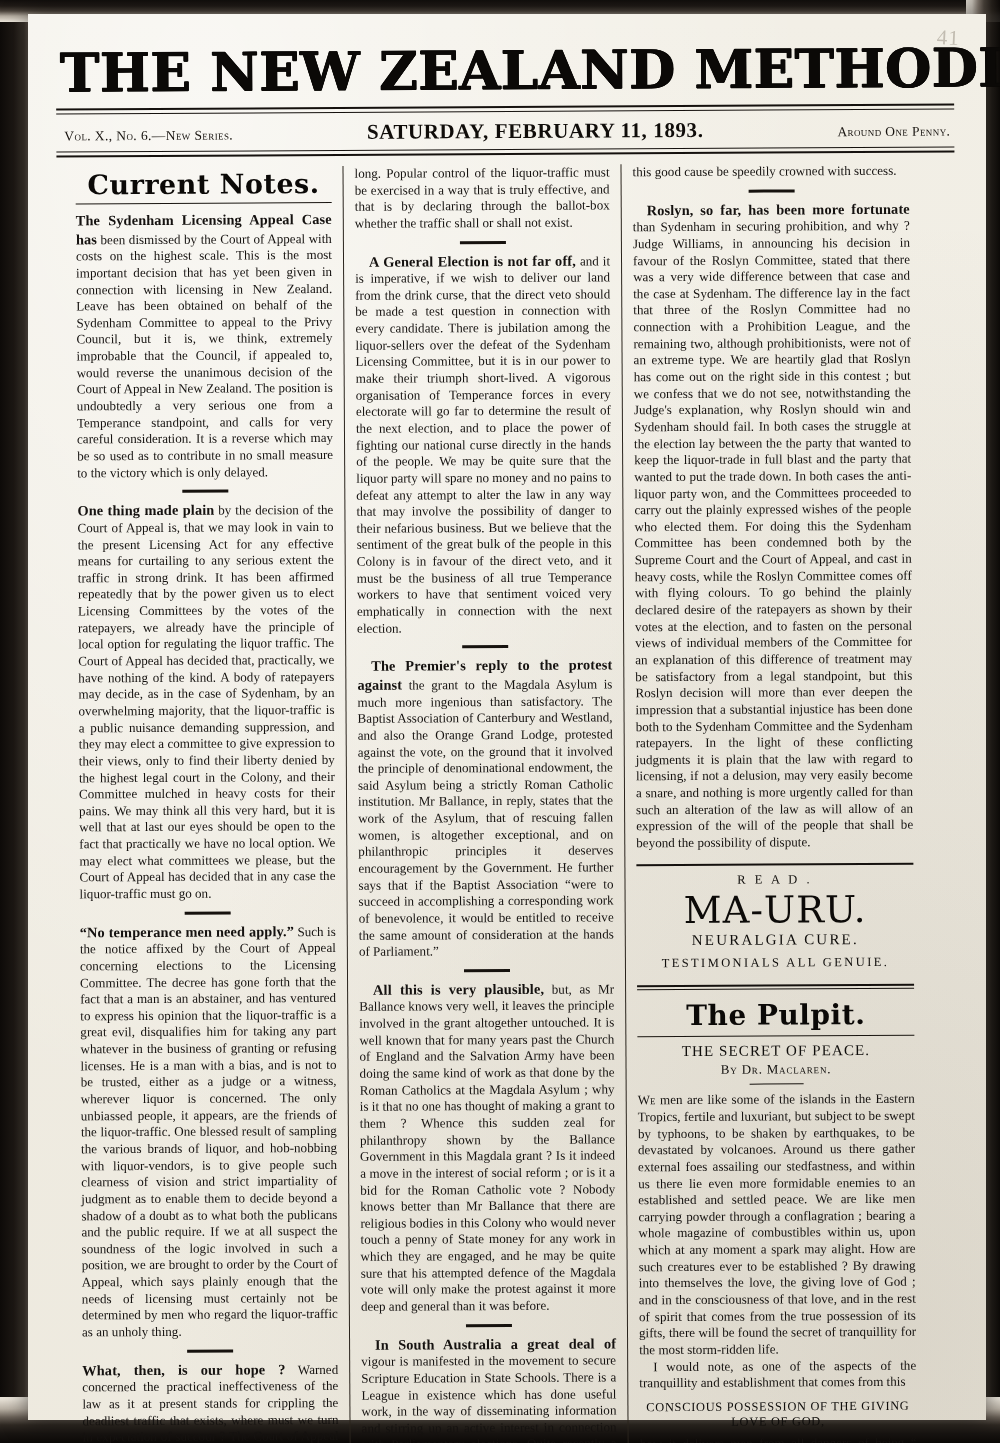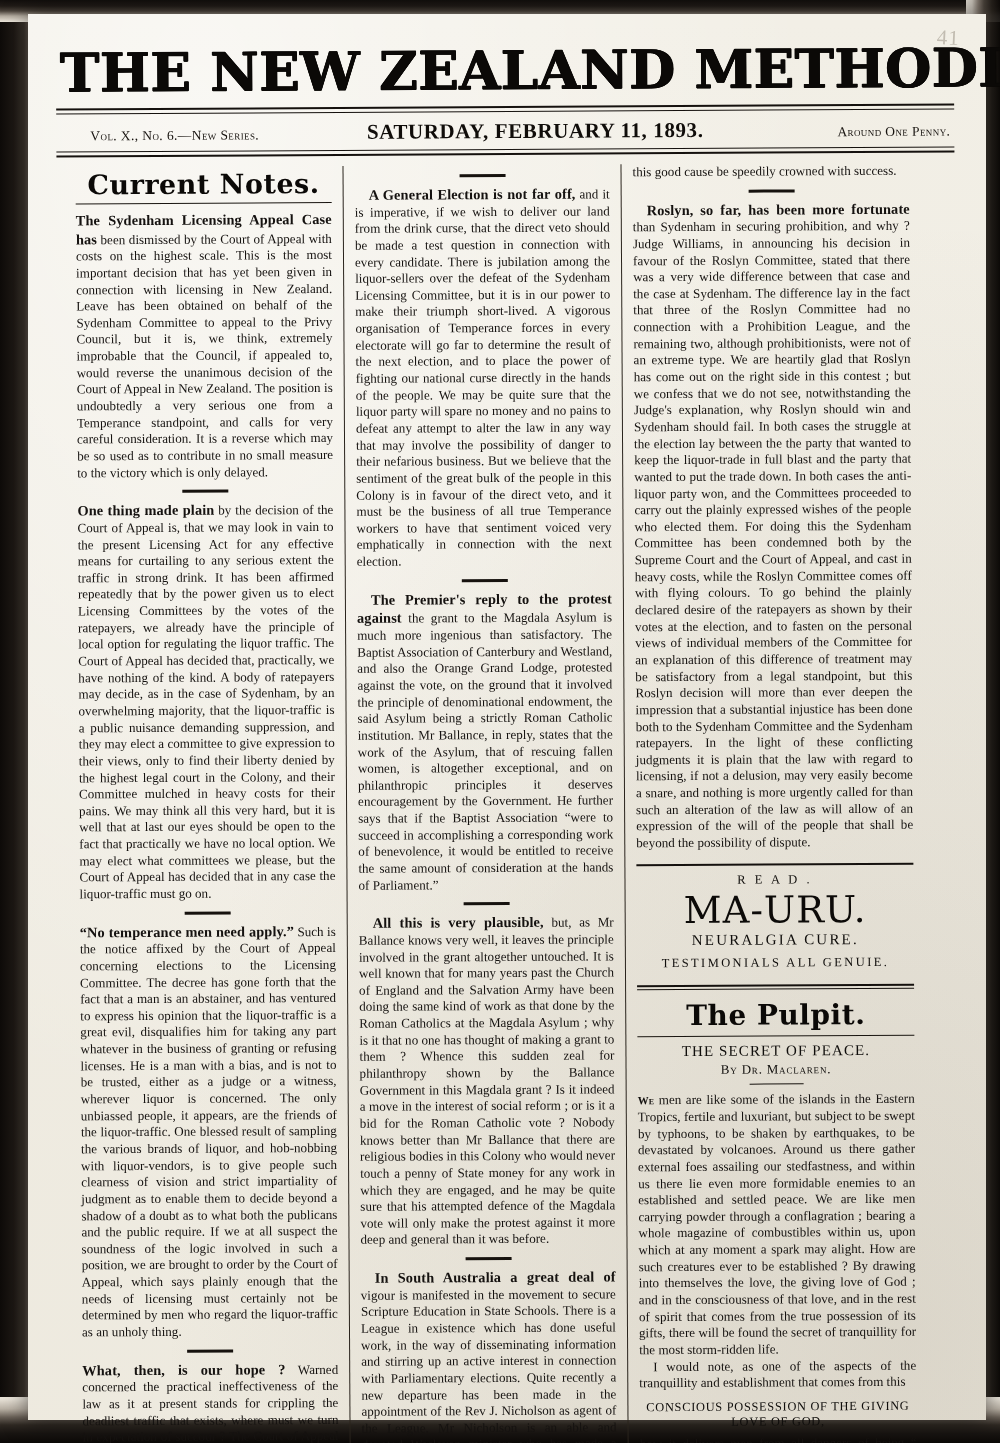--- a/index.html
+++ b/index.html
@@ -91,21 +91,20 @@
   .dateline{
     display:flex;align-items:baseline;justify-content:space-between;
     padding:7px 34px 0 38px;
     font-family:"Liberation Serif",serif;
   }
   .small-caps{
     font-variant:small-caps;
     font-size:13.5px;
     letter-spacing:.4px;
     color:#17130f;
-    margin-left:26px;
   }
   .dateline-centre{
     font-size:21px;font-weight:bold;letter-spacing:.6px;color:#100d0a;
   }
   .rule-double2{
     margin:5px 30px 0 30px;
     border-top:1.4px solid #15110e;
     border-bottom:2.4px solid #15110e;
     height:3px;
   }
@@ -230,22 +229,21 @@
   .sermon-sub{
     text-align:center;
     font-variant:small-caps;
     font-size:12.4px;
     letter-spacing:.7px;
     line-height:1.25;
     margin:8px 0 5px 0;
   }
   .dropcapline .lead-sc{
     font-variant:small-caps;
-    font-size:11px;
-    font-weight:bold;
+    font-size:13px;
   }
 
   
   .gothic{
     font-family:"DejaVu Serif",serif;
     font-weight:bold;
     font-style:normal;
     letter-spacing:.5px;
   }
 </style>
@@ -289,20 +287,21 @@
           <p class="para"><span class="lead">One thing made plain</span><span> by the decision of the Court of Appeal is, that we may look in vain to the present Licensing Act for any effective means for curtailing to any serious extent the traffic in strong drink. It has been affirmed repeatedly that by the power given us to elect Licensing Committees by the votes of the ratepayers, we already have the principle of local option for regulating the liquor traffic. The Court of Appeal has decided that, practically, we have nothing of the kind. A body of ratepayers may decide, as in the case of Sydenham, by an overwhelming majority, that the liquor-traffic is a public nuisance demanding suppression, and they may elect a committee to give expression to their views, only to find their liberty denied by the highest legal court in the Colony, and their Committee mulched in heavy costs for their pains. We may think all this very hard, but it is well that at last our eyes should be open to the fact that practically we have no local option. We may elect what committees we please, but the Court of Appeal has decided that in any case the liquor-traffic must go on.</span></p>
           <div class="sep"></div>
 
           <p class="para"><span class="lead">“No temperance men need apply.”</span><span> Such is the notice affixed by the Court of Appeal concerning elections to the Licensing Committee. The decree has gone forth that the fact that a man is an abstainer, and has ventured to express his opinion that the liquor-traffic is a great evil, disqualifies him for taking any part whatever in the business of granting or refusing licenses. He is a man with a bias, and is not to be trusted, either as a judge or a witness, wherever liquor is concerned. The only unbiassed people, it appears, are the friends of the liquor-traffic. One blessed result of sampling the various brands of liquor, and hob-nobbing with liquor-vendors, is to give people such clearness of vision and strict impartiality of judgment as to enable them to decide beyond a shadow of a doubt as to what both the publicans and the public require. If we at all suspect the soundness of the logic involved in such a position, we are brought to order by the Court of Appeal, which says plainly enough that the needs of licensing must certainly not be determined by men who regard the liquor-traffic as an unholy thing.</span></p>
           <div class="sep"></div>
 
           <p class="para"><span class="lead">What, then, is our hope ?</span><span> Warned concerned the practical ineffectiveness of the law as it at present stands for crippling the deadliest traffic that exists, where must we turn in expectation of succour ? The Court of Appeal has done us the service of showing us that we must concentrate all our energies on securing such a change of the law as will arm us with the power of the direct veto. If people are not allowed to say what they want through a committee, they must be allowed to say it directly through the ballot-box. This pretence of concession to the popular vote given in the election of a committee must no longer be allowed to deceive anybody ; it is a rotten stick on which we have been leaning too</span></p>
         </div>
 
         <div class="col c2">
+          <p class="para"><span>long. Popular control of the liquor-traffic must be exercised in a way that is truly effective, and that is by declaring through the ballot-box whether the traffic shall or shall not exist.</span></p>
           <div class="sep"></div>
 
           <p class="para indent"><span class="lead">A General Election is not far off,</span><span> and it is imperative, if we wish to deliver our land from the drink curse, that the direct veto should be made a test question in connection with every candidate. There is jubilation among the liquor-sellers over the defeat of the Sydenham Licensing Committee, but it is in our power to make their triumph short-lived. A vigorous organisation of Temperance forces in every electorate will go far to determine the result of the next election, and to place the power of fighting our national curse directly in the hands of the people. We may be quite sure that the liquor party will spare no money and no pains to defeat any attempt to alter the law in any way that may involve the possibility of danger to their nefarious business. But we believe that the sentiment of the great bulk of the people in this Colony is in favour of the direct veto, and it must be the business of all true Temperance workers to have that sentiment voiced very emphatically in connection with the next election.</span></p>
           <div class="sep"></div>
 
           <p class="para indent"><span class="lead">The Premier's reply to the protest against</span><span> the grant to the Magdala Asylum is much more ingenious than satisfactory. The Baptist Association of Canterbury and Westland, and also the Orange Grand Lodge, protested against the vote, on the ground that it involved the principle of denominational endowment, the said Asylum being a strictly Roman Catholic institution. Mr Ballance, in reply, states that the work of the Asylum, that of rescuing fallen women, is altogether exceptional, and on philanthropic principles it deserves encouragement by the Government. He further says that if the Baptist Association “were to succeed in accomplishing a corresponding work of benevolence, it would be entitled to receive the same amount of consideration at the hands of Parliament.”</span></p>
           <div class="sep"></div>
 
           <p class="para indent"><span class="lead">All this is very plausible,</span><span> but, as Mr Ballance knows very well, it leaves the principle involved in the grant altogether untouched. It is well known that for many years past the Church of England and the Salvation Army have been doing the same kind of work as that done by the Roman Catholics at the Magdala Asylum ; why is it that no one has thought of making a grant to them ? Whence this sudden zeal for philanthropy shown by the Ballance Government in this Magdala grant ? Is it indeed a move in the interest of social reform ; or is it a bid for the Roman Catholic vote ? Nobody knows better than Mr Ballance that there are religious bodies in this Colony who would never touch a penny of State money for any work in which they are engaged, and he may be quite sure that his attempted defence of the Magdala vote will only make the protest against it more deep and general than it was before.</span></p>
           <div class="sep"></div>

